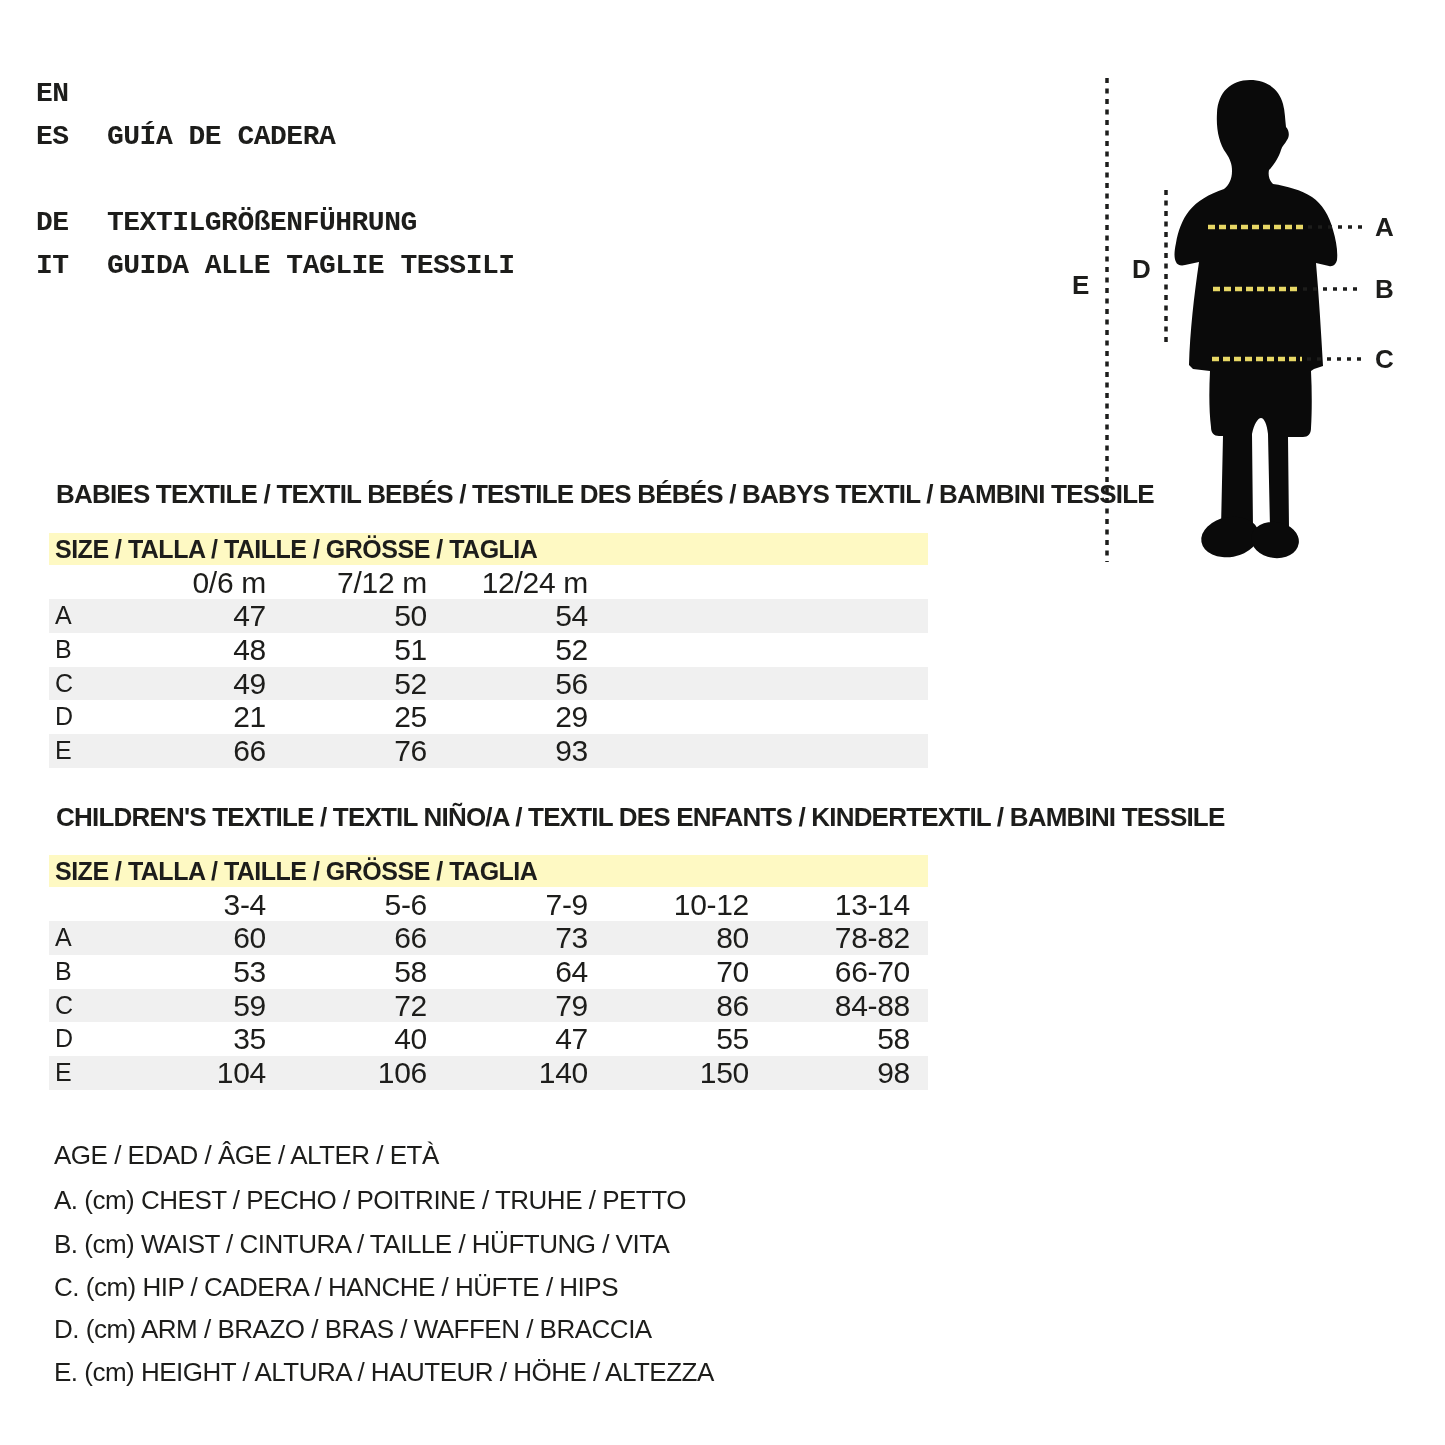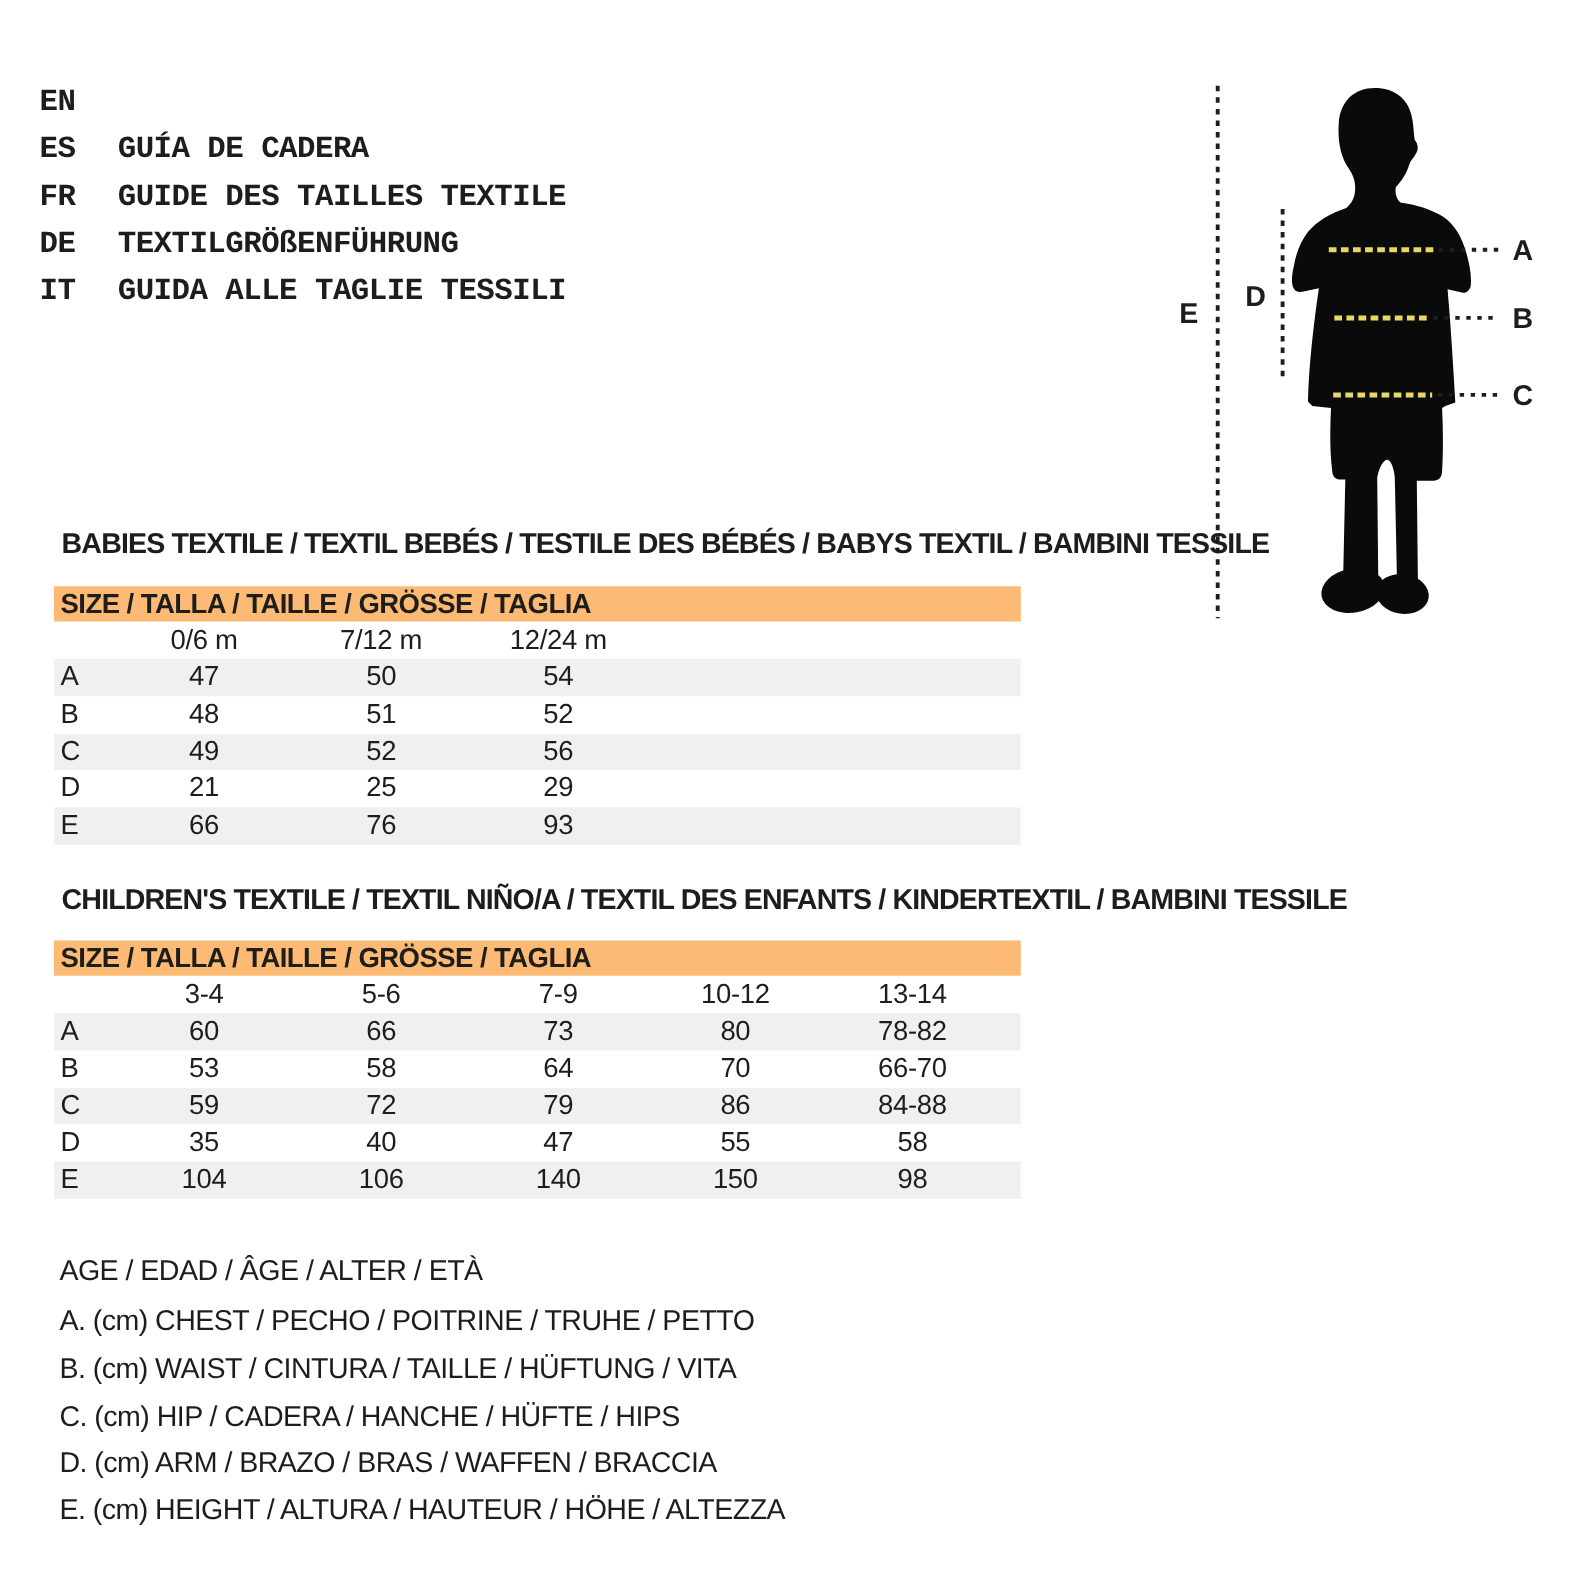--- a/index.html
+++ b/index.html
@@ -15,33 +15,33 @@
 
   
   .lang-row{left:36px;height:36px;line-height:36px;display:flex;font-family:Liberation Mono, monospace;}
   .lang-code{display:inline-block;width:71px;font-size:28px;font-weight:bold;letter-spacing:-0.5px;}
   .lang-title{font-size:28px;font-weight:bold;letter-spacing:-0.5px;}
 
   
   .section-heading{left:56px;font-size:26px;font-weight:bold;letter-spacing:-0.8px;line-height:30px;}
 
   
-  .size-bar{left:49px;width:879px;height:32px;background:#fdba74;
+  .size-bar{left:49px;width:879px;height:32px;background:#fef9c3;
     font-size:25px;font-weight:bold;letter-spacing:-0.5px;line-height:32px;padding-left:6px;box-sizing:border-box;}
 
   
   .thead,.trow{display:grid;width:879px;}
   .cols3{grid-template-columns:56px 161px 161px 161px;}
   .cols5{grid-template-columns:56px 161px 161px 161px 161px 161px;}
   .thead{left:49px;height:33px;line-height:33px;}
   .tbody{left:49px;}
   .trow{height:33.8px;line-height:33.8px;}
   .tbody .trow:nth-child(odd){background:#f0f0f0;}
   .tlabel{padding-left:6px;font-size:25px;letter-spacing:-0.3px;text-align:left;}
-  .tcell{font-size:25px;letter-spacing:-0.3px;text-align:center;}
+  .tcell{font-size:30px;letter-spacing:-0.3px;text-align:right;}
 
   
   .legend-line{left:54px;font-size:26px;letter-spacing:-0.5px;line-height:30px;}
 
   
   .figure-svg{position:absolute;left:1060px;top:60px;}
   .dotv{stroke-width:3.5;stroke-dasharray:5 5.5;fill:none;}
   .doth{stroke-width:3.5;stroke-dasharray:4 6;fill:none;}
   .dashy{stroke-width:4.5;stroke-dasharray:7 4;fill:none;}
   .figlbl{font-family:"Liberation Sans",sans-serif;font-size:26px;font-weight:bold;}
@@ -50,24 +50,20 @@
 <body>
 
 <div class="page">
 
   <div class="abs lang-row" style="top:76px">
     <span class="lang-code">EN</span>
   </div>
   <div class="abs lang-row" style="top:119px">
     <span class="lang-code">ES</span>
     <span class="lang-title">GUÍA DE CADERA</span>
-  </div>
-  <div class="abs lang-row" style="top:162px">
-    <span class="lang-code">FR</span>
-    <span class="lang-title">GUIDE DES TAILLES TEXTILE</span>
   </div>
   <div class="abs lang-row" style="top:205px">
     <span class="lang-code">DE</span>
     <span class="lang-title">TEXTILGRÖßENFÜHRUNG</span>
   </div>
   <div class="abs lang-row" style="top:248px">
     <span class="lang-code">IT</span>
     <span class="lang-title">GUIDA ALLE TAGLIE TESSILI</span>
   </div>
 

